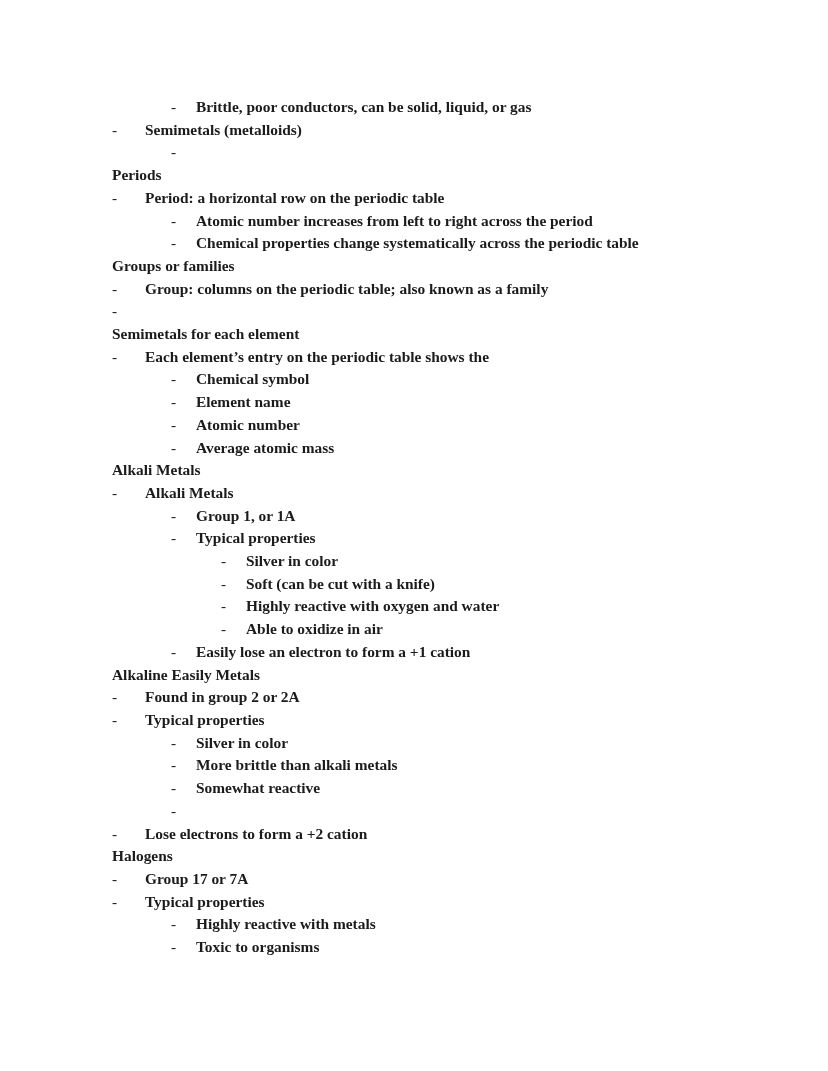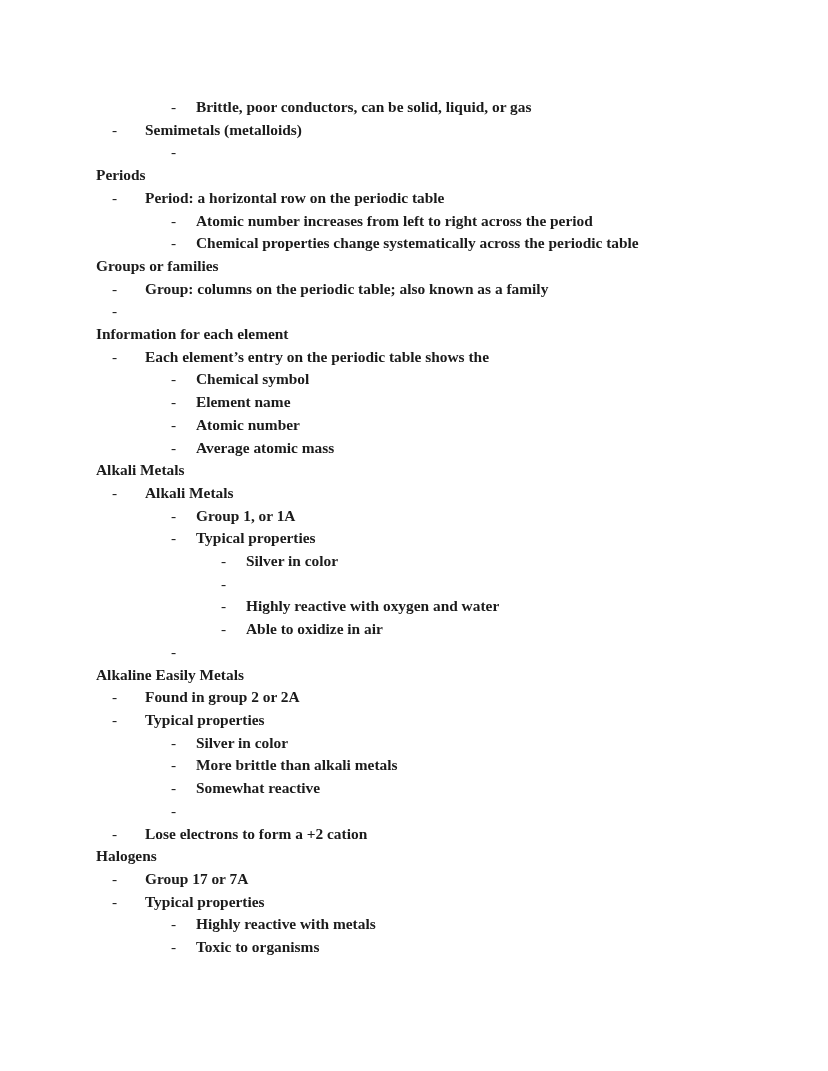--- a/index.html
+++ b/index.html
@@ -28,21 +28,21 @@
     width: 660px;
   }
   .line {
     display: flex;
     align-items: baseline;
     font-size: 15.4px;
     line-height: 22.7px;
     white-space: nowrap;
   }
   
-  .lvl0 { margin-left: 0px; }
+  .lvl0 { margin-left: 16px; }
   .lvl1 { margin-left: 16px; }
   .lvl2 { margin-left: 75px; }
   .lvl3 { margin-left: 125px; }
 
   .marker {
     display: inline-block;
     font-size: 15.4px;
     color: #1b1b1b;
     flex: 0 0 auto;
   }
@@ -91,21 +91,21 @@
         <span class="txt">Groups or families</span>
       </div>
       <div class="line lvl1">
         <span class="marker">-</span>
         <span class="txt">Group: columns on the periodic table; also known as a family</span>
       </div>
       <div class="line lvl1">
         <span class="marker">-</span>
       </div>
       <div class="line lvl0">
-        <span class="txt">Information for each element</span>
+        <span class="txt">Semimetals for each element</span>
       </div>
       <div class="line lvl1">
         <span class="marker">-</span>
         <span class="txt">Each element’s entry on the periodic table shows the</span>
       </div>
       <div class="line lvl2">
         <span class="marker">-</span>
         <span class="txt">Chemical symbol</span>
       </div>
       <div class="line lvl2">
@@ -134,31 +134,33 @@
       <div class="line lvl2">
         <span class="marker">-</span>
         <span class="txt">Typical properties</span>
       </div>
       <div class="line lvl3">
         <span class="marker">-</span>
         <span class="txt">Silver in color</span>
       </div>
       <div class="line lvl3">
         <span class="marker">-</span>
+        <span class="txt">Soft (can be cut with a knife)</span>
       </div>
       <div class="line lvl3">
         <span class="marker">-</span>
         <span class="txt">Highly reactive with oxygen and water</span>
       </div>
       <div class="line lvl3">
         <span class="marker">-</span>
         <span class="txt">Able to oxidize in air</span>
       </div>
       <div class="line lvl2">
         <span class="marker">-</span>
+        <span class="txt">Easily lose an electron to form a +1 cation</span>
       </div>
       <div class="line lvl0">
         <span class="txt">Alkaline Easily Metals</span>
       </div>
       <div class="line lvl1">
         <span class="marker">-</span>
         <span class="txt">Found in group 2 or 2A</span>
       </div>
       <div class="line lvl1">
         <span class="marker">-</span>

